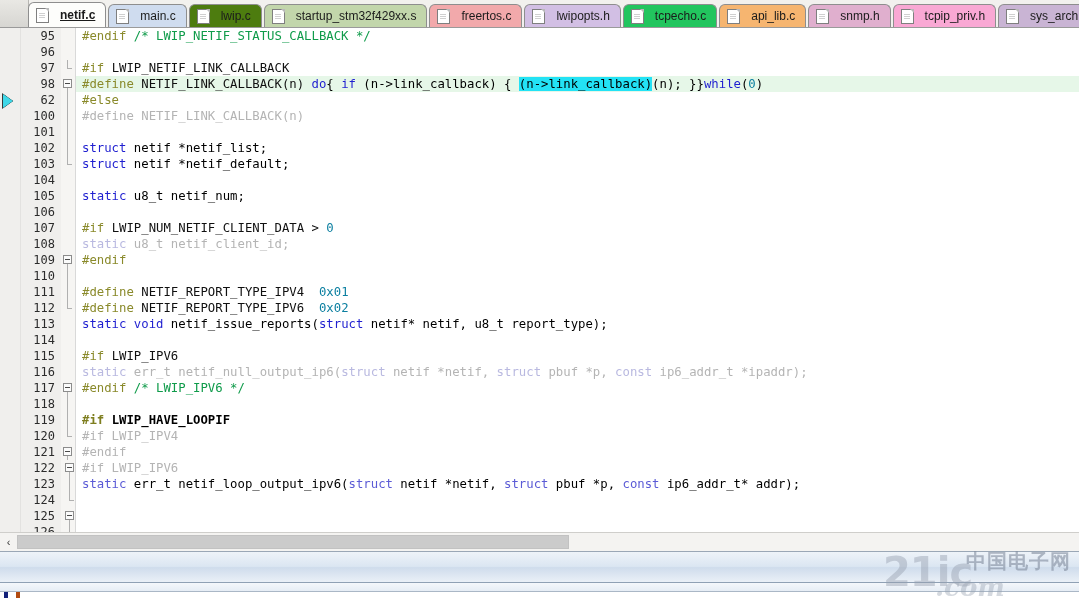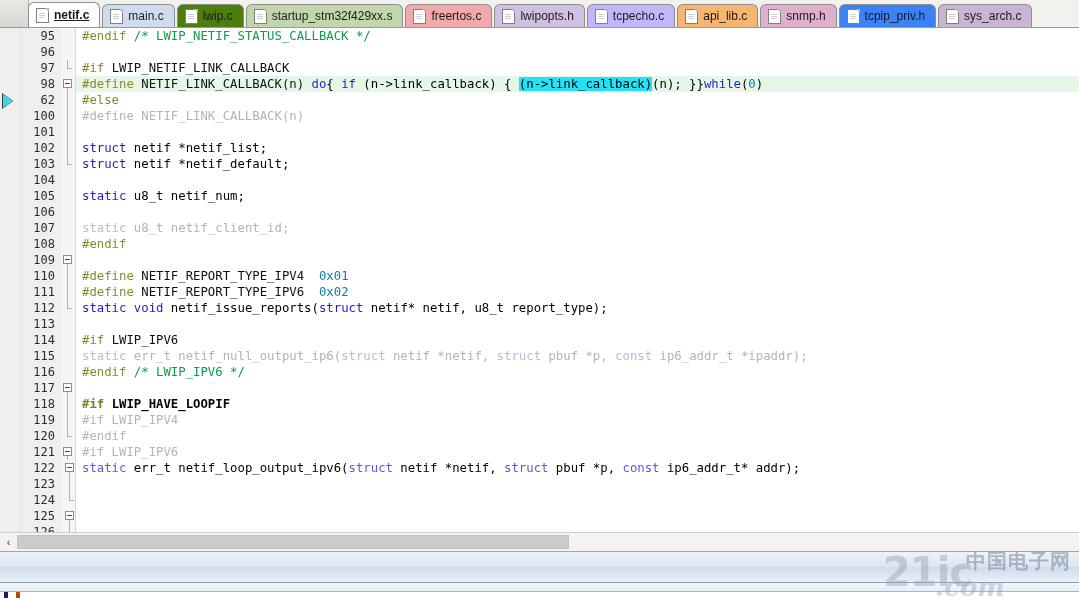--- a/index.html
+++ b/index.html
@@ -24,21 +24,21 @@
   }
   #tabbar:before{
     content:"";position:absolute;left:0;top:0;width:28px;height:28px;
     background:linear-gradient(180deg,#e9e8e4 0%,#d6d5d1 100%);
     border-right:1px solid #b7b6b2;
   }
   .tab{
     position:relative;
     height:23px;
     display:flex;align-items:center;
-    gap:5px;
+    gap:11px;
     padding:0 10px 0 7px;
     margin-right:2px;
     border:1px solid #8e8e8e;
     border-bottom:none;
     border-radius:6px 6px 0 0;
     font-size:12px;
     color:#1b1b1b;
     white-space:nowrap;
     box-sizing:border-box;
     cursor:default;
@@ -261,33 +261,33 @@
       <span class="label">startup_stm32f429xx.s</span>
     </div>
     <div class="tab" style="background: rgb(242, 169, 171);">
       <span class="doc-icon"></span>
       <span class="label">freertos.c</span>
     </div>
     <div class="tab" style="background: rgb(210, 191, 228); margin-top: 32px;">
       <span class="doc-icon"></span>
       <span class="label">lwipopts.h</span>
     </div>
-    <div class="tab" style="background: #c4b5fd;">
+    <div class="tab" style="background: #22c55e;">
       <span class="doc-icon"></span>
       <span class="label">tcpecho.c</span>
     </div>
     <div class="tab" style="background: rgb(246, 181, 112);">
       <span class="doc-icon"></span>
       <span class="label">api_lib.c</span>
     </div>
     <div class="tab" style="background: rgb(224, 175, 206);">
       <span class="doc-icon"></span>
       <span class="label">snmp.h</span>
     </div>
-    <div class="tab" style="background: #3b82f6;">
+    <div class="tab" style="background: #f9a8d4;">
       <span class="doc-icon"></span>
       <span class="label">tcpip_priv.h</span>
     </div>
     <div class="tab" style="background: rgb(201, 180, 212);">
       <span class="doc-icon"></span>
       <span class="label">sys_arch.c</span>
     </div>
   </div>
 
 <div id="editor">
@@ -372,20 +372,21 @@
         <div class="row"><span class="t-pre">#if</span> <span class="t-id">LWIP_NETIF_LINK_CALLBACK</span></div>
         <div class="row hl"><span class="t-pre">#define</span> <span class="t-id">NETIF_LINK_CALLBACK(n)</span> <span class="t-kw">do</span>{ <span class="t-kw">if</span> (n-&gt;link_callback) { <span class="sel">(n-&gt;link_callback)</span>(n); }}<span class="t-kw">while</span>(<span class="t-num">0</span>)</div>
         <div class="row"><span class="t-pre">#else</span></div>
         <div class="row"><span class="t-gray">#define NETIF_LINK_CALLBACK(n)</span></div>
         <div class="row">&nbsp;</div>
         <div class="row"><span class="t-kw">struct</span> netif *netif_list;</div>
         <div class="row"><span class="t-kw">struct</span> netif *netif_default;</div>
         <div class="row">&nbsp;</div>
         <div class="row"><span class="t-kw">static</span> u8_t netif_num;</div>
         <div class="row">&nbsp;</div>
+        <div class="row"><span class="t-pre">#if</span> <span class="t-id">LWIP_NUM_NETIF_CLIENT_DATA &gt; </span><span class="t-num">0</span></div>
         <div class="row"><span class="t-gray-kw">static</span> <span class="t-gray">u8_t netif_client_id;</span></div>
         <div class="row"><span class="t-pre">#endif</span></div>
         <div class="row">&nbsp;</div>
         <div class="row"><span class="t-pre">#define</span> <span class="t-id">NETIF_REPORT_TYPE_IPV4</span>  <span class="t-num">0x01</span></div>
         <div class="row"><span class="t-pre">#define</span> <span class="t-id">NETIF_REPORT_TYPE_IPV6</span>  <span class="t-num">0x02</span></div>
         <div class="row"><span class="t-kw">static</span> <span class="t-kw">void</span> netif_issue_reports(<span class="t-kw">struct</span> netif* netif, u8_t report_type);</div>
         <div class="row">&nbsp;</div>
         <div class="row"><span class="t-pre">#if</span> <span class="t-id">LWIP_IPV6</span></div>
         <div class="row"><span class="t-gray-kw">static</span> <span class="t-gray">err_t netif_null_output_ip6(</span><span class="t-gray-kw">struct</span><span class="t-gray"> netif *netif, </span><span class="t-gray-kw">struct</span><span class="t-gray"> pbuf *p, </span><span class="t-gray-kw">const</span><span class="t-gray"> ip6_addr_t *ipaddr);</span></div>
         <div class="row"><span class="t-pre">#endif</span> <span class="t-com">/* LWIP_IPV6 */</span></div>

